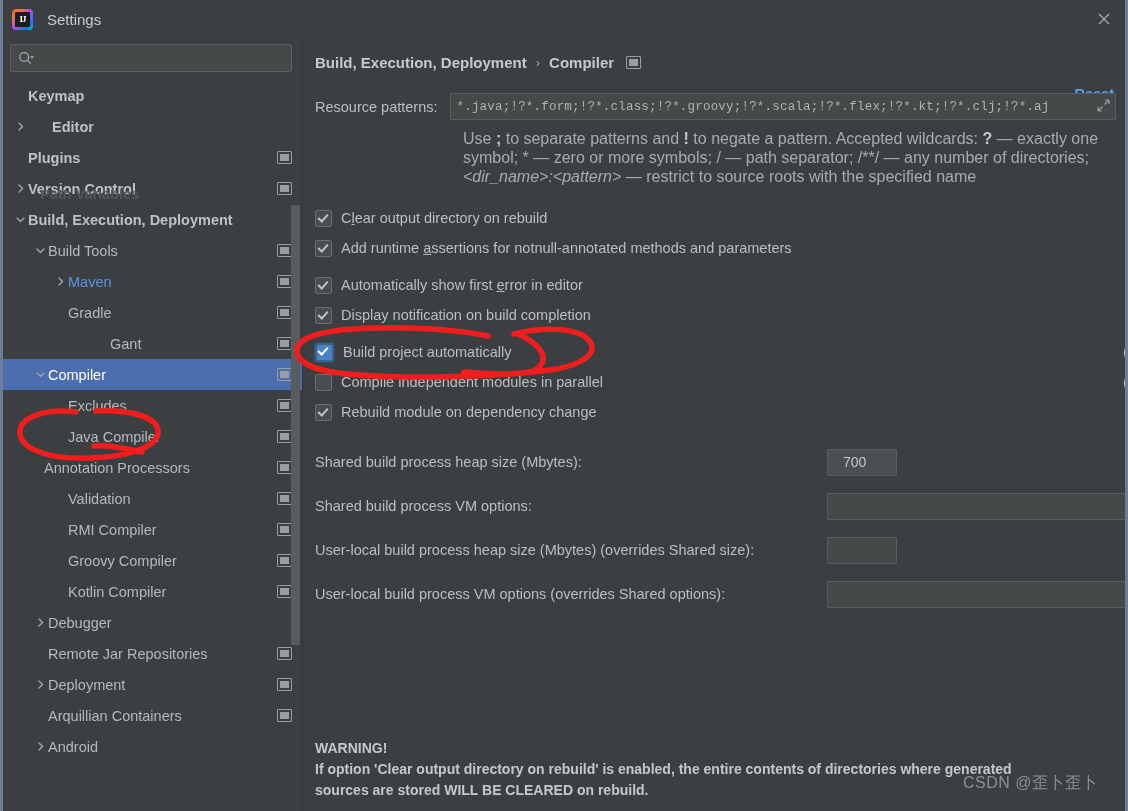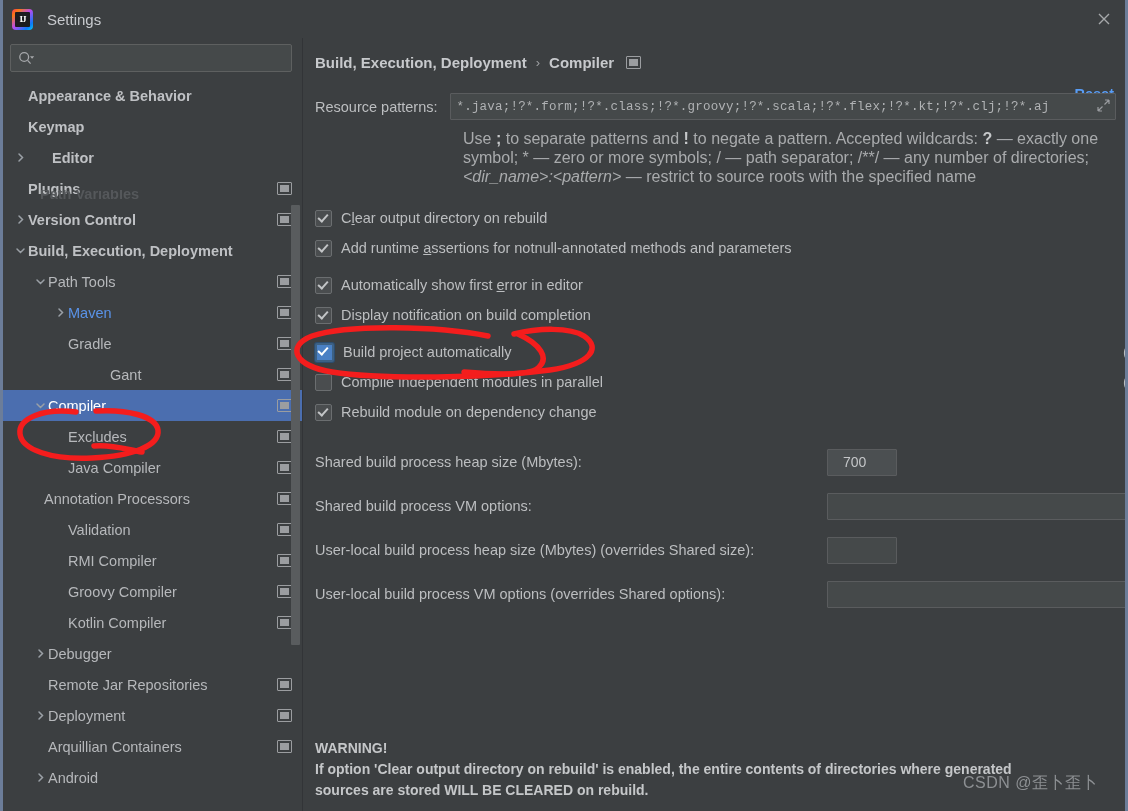--- a/index.html
+++ b/index.html
@@ -427,63 +427,59 @@
             </svg>
           </span>
           <input id="search-input" type="text" placeholder="" style="">
         </div>
       </div>
 
       <div id="tree">
         <div id="tree-rows">
             <div class="tree-row bold" style="padding-left: 12px;">
               <span class="arrow"></span>
-              <span class="label">Appearance &amp; Behavior</span>
+              <span class="label">Keymap</span>
+            </div>
+            <div class="tree-row bold" style="padding-left: 12px; gap: 24px;">
+              <span class="arrow">
+                <svg width="11" height="11" viewBox="0 0 11 11">
+                  <path d="M4 2 L7.5 5.5 L4 9" stroke="#9aa0a6" stroke-width="1.5" fill="none" stroke-linecap="round"></path>
+                </svg>
+              </span>
+              <span class="label">Editor</span>
             </div>
             <div class="tree-row bold" style="padding-left: 12px;">
               <span class="arrow"></span>
-              <span class="label">Keymap</span>
-            </div>
-            <div class="tree-row bold" style="padding-left: 12px; gap: 24px;">
+              <span class="label">Plugins</span>
+              <span class="scope-icon"></span>
+            </div>
+            <div class="tree-row bold" style="padding-left: 12px;">
               <span class="arrow">
                 <svg width="11" height="11" viewBox="0 0 11 11">
                   <path d="M4 2 L7.5 5.5 L4 9" stroke="#9aa0a6" stroke-width="1.5" fill="none" stroke-linecap="round"></path>
                 </svg>
               </span>
-              <span class="label">Editor</span>
+              <span class="label">Version Control</span>
+              <span class="scope-icon"></span>
             </div>
             <div class="tree-row bold" style="padding-left: 12px;">
-              <span class="arrow"></span>
-              <span class="label">Plugins</span>
-              <span class="scope-icon"></span>
-            </div>
-            <div class="tree-row bold" style="padding-left: 12px;">
-              <span class="arrow">
-                <svg width="11" height="11" viewBox="0 0 11 11">
-                  <path d="M4 2 L7.5 5.5 L4 9" stroke="#9aa0a6" stroke-width="1.5" fill="none" stroke-linecap="round"></path>
-                </svg>
-              </span>
-              <span class="label">Version Control</span>
-              <span class="scope-icon"></span>
-            </div>
-            <div class="tree-row bold" style="padding-left: 12px;">
               <span class="arrow">
                 <svg width="11" height="11" viewBox="0 0 11 11">
                   <path d="M2 4 L5.5 7.5 L9 4" stroke="#9aa0a6" stroke-width="1.5" fill="none" stroke-linecap="round"></path>
                 </svg>
               </span>
               <span class="label">Build, Execution, Deployment</span>
             </div>
             <div class="tree-row" style="padding-left: 32px;">
               <span class="arrow">
                 <svg width="11" height="11" viewBox="0 0 11 11">
                   <path d="M2 4 L5.5 7.5 L9 4" stroke="#9aa0a6" stroke-width="1.5" fill="none" stroke-linecap="round"></path>
                 </svg>
               </span>
-              <span class="label">Path Tools</span>
+              <span class="label">Build Tools</span>
               <span class="scope-icon"></span>
             </div>
             <div class="tree-row accent" style="padding-left: 52px;">
               <span class="arrow">
                 <svg width="11" height="11" viewBox="0 0 11 11">
                   <path d="M4 2 L7.5 5.5 L4 9" stroke="#9aa0a6" stroke-width="1.5" fill="none" stroke-linecap="round"></path>
                 </svg>
               </span>
               <span class="label">Maven</span>
               <span class="scope-icon"></span>

